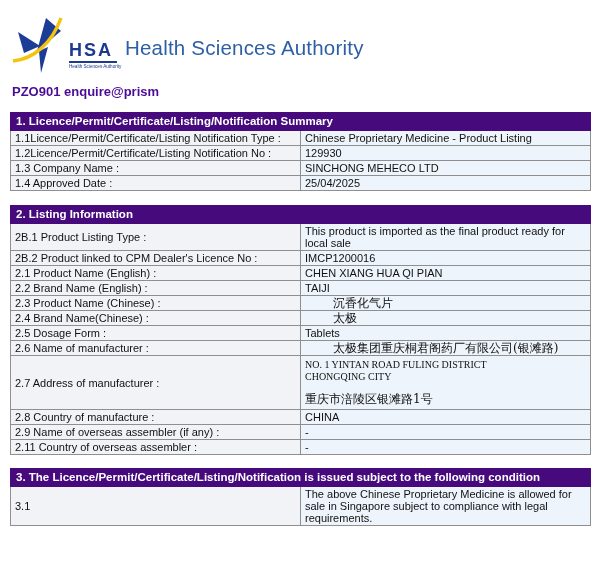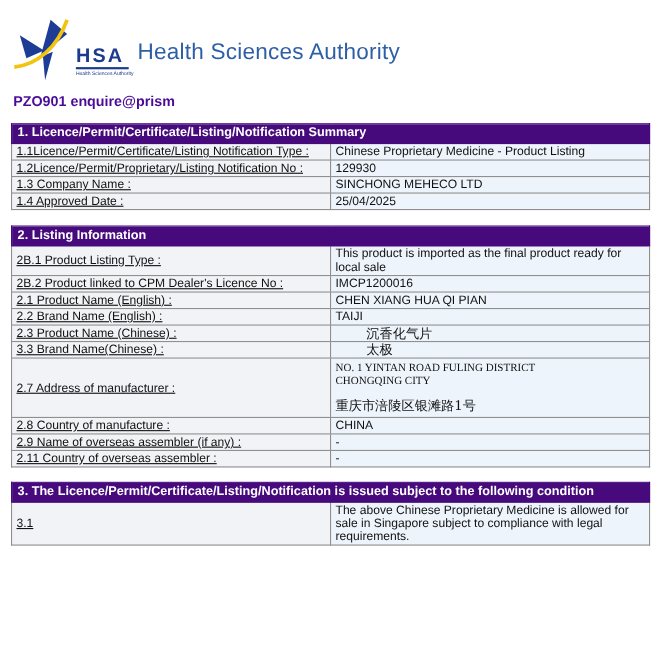--- a/index.html
+++ b/index.html
@@ -20,21 +20,21 @@
 
   
   .content { position:absolute; left:10px; top:112px; width:581px; }
   table { width:581px; border-collapse:collapse; table-layout:fixed; }
   .tbl-gap1 { margin-bottom:14px; }
   .tbl-gap2 { margin-bottom:13px; }
   th.sec-hdr { background:#470a7d; color:#ffffff; font-size:11.5px; font-weight:bold;
                text-align:left; padding:2px 5px 3px 5px; border:1px solid #470a7d; }
   td { border:1px solid #8f8f8f; font-size:11px; line-height:12px; padding:1px 4px;
        vertical-align:middle; color:#111; }
-  td.lbl { width:176px; background:#f1f3f7; overflow-wrap:break-word;text-decoration:underline; }
+  td.lbl { width:176px; background:#f1f3f7; overflow-wrap:break-word; }
   td.val { background:#eef4fb; overflow-wrap:break-word; }
   .tbl3 td.lbl { width:80px; background:#f1f3f7; }
   .mono-line { font-family:Liberation Serif, serif; font-size:10px; line-height:12px; display:block; white-space:nowrap; }
   .cjk { font-family:"DejaVu Serif", serif; font-size:12px; line-height:13px; display:block; }
   .cjk-inline { font-family:"DejaVu Serif", serif; font-size:12px;padding-left:32px; }
   .addr-gap { display:block; height:10px; }
   .row-2-7 td { padding-top:3px; padding-bottom:3px; }
 </style>
 </head>
 <body>
@@ -61,21 +61,21 @@
     <table class="tbl1 tbl-gap1">
       <tbody>
           <tr>
         <th class="sec-hdr" colspan="2">1. Licence/Permit/Certificate/Listing/Notification Summary</th>
       </tr>
       <tr>
         <td class="lbl">1.1Licence/Permit/Certificate/Listing Notification Type :</td>
         <td class="val">Chinese Proprietary Medicine - Product Listing</td>
       </tr>
       <tr>
-        <td class="lbl">1.2Licence/Permit/Proprietary/Listing Notification No :</td>
+        <td class="lbl">1.2Licence/Permit/Certificate/Listing Notification No :</td>
         <td class="val">129930</td>
       </tr>
       <tr>
         <td class="lbl">1.3 Company Name :</td>
         <td class="val">SINCHONG MEHECO LTD</td>
       </tr>
       <tr>
         <td class="lbl">1.4 Approved Date :</td>
         <td class="val">25/04/2025</td>
       </tr>
@@ -101,22 +101,30 @@
       </tr>
       <tr>
         <td class="lbl">2.2 Brand Name (English) :</td>
         <td class="val">TAIJI</td>
       </tr>
       <tr>
         <td class="lbl">2.3 Product Name (Chinese) :</td>
         <td class="val cjk-inline">沉香化气片</td>
       </tr>
       <tr>
-        <td class="lbl">3.3 Brand Name(Chinese) :</td>
+        <td class="lbl">2.4 Brand Name(Chinese) :</td>
         <td class="val cjk-inline">太极</td>
+      </tr>
+      <tr>
+        <td class="lbl">2.5 Dosage Form :</td>
+        <td class="val">Tablets</td>
+      </tr>
+      <tr>
+        <td class="lbl">2.6 Name of manufacturer :</td>
+        <td class="val cjk-inline">太极集团重庆桐君阁药厂有限公司(银滩路)</td>
       </tr>
       <tr class="row-2-7">
         <td class="lbl">2.7 Address of manufacturer :</td>
         <td class="val">
           <span class="mono-line">NO. 1 YINTAN ROAD FULING DISTRICT</span>
           <span class="mono-line">CHONGQING CITY</span>
           <span class="addr-gap"></span>
           <span class="cjk">重庆市涪陵区银滩路1号</span>
         </td>
       </tr>

